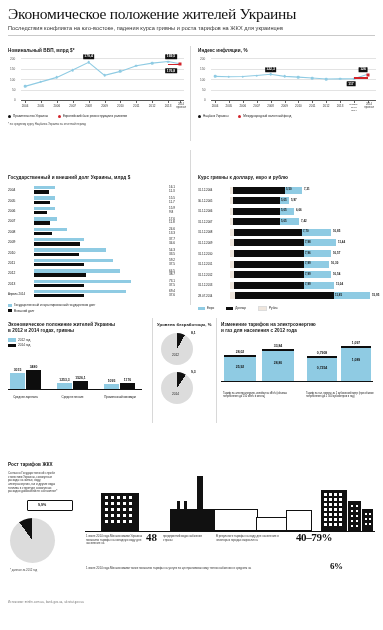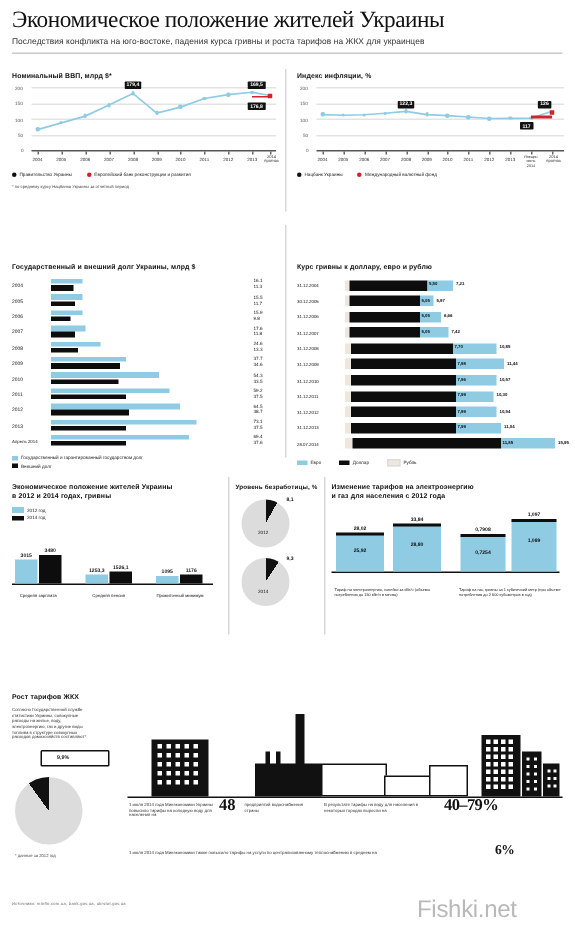--- a/index.html
+++ b/index.html
@@ -778,15 +778,14 @@
   <div class="bignum" style="left:146px;top:531px;">48</div>
   <div class="xtiny" style="position:absolute;left:163px;top:535px;width:44px;">предприятий водоснабжения страны</div>
 
   <div class="xtiny" style="position:absolute;left:216px;top:535px;width:64px;">В результате тарифы на воду для населения в некоторых городах выросли на</div>
   <div class="bigpct" style="left:296px;top:531px;">40–79%</div>
 
   <div class="xtiny" style="position:absolute;left:86px;top:567px;width:240px;">1 июля 2014 года Минэкономики также повысило тарифы на услуги по централизованному теплоснабжению в среднем на</div>
   <div class="bigpct" style="left:330px;top:561px;font-size:9px;">6%</div>
 
   <div class="src" style="left:8px;top:601px;">Источники: minfin.com.ua, bank.gov.ua, ukrstat.gov.ua</div>
-  <div class="wm" style="left:278px;top:598px;">Fishki.net</div>
 
 </div>
 
 </body></html>

